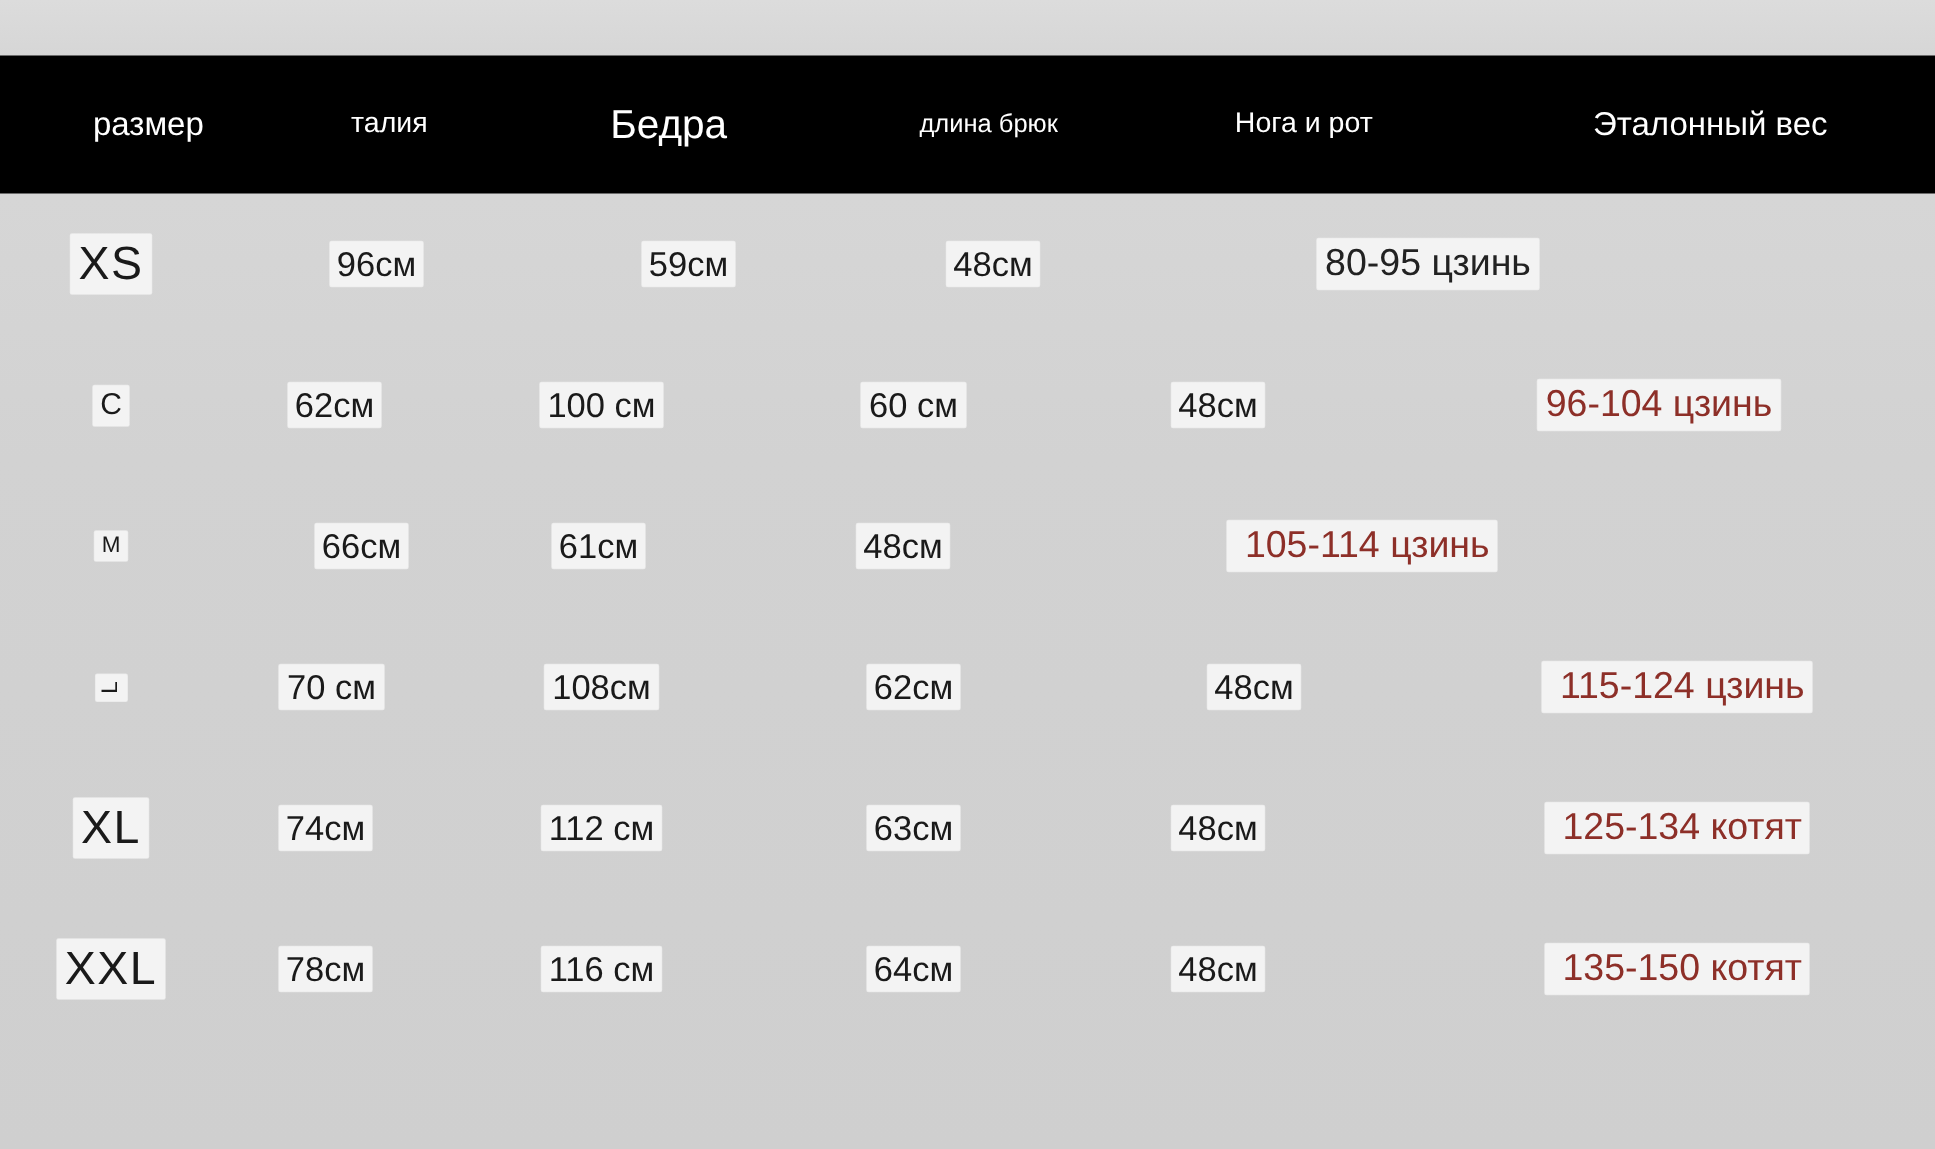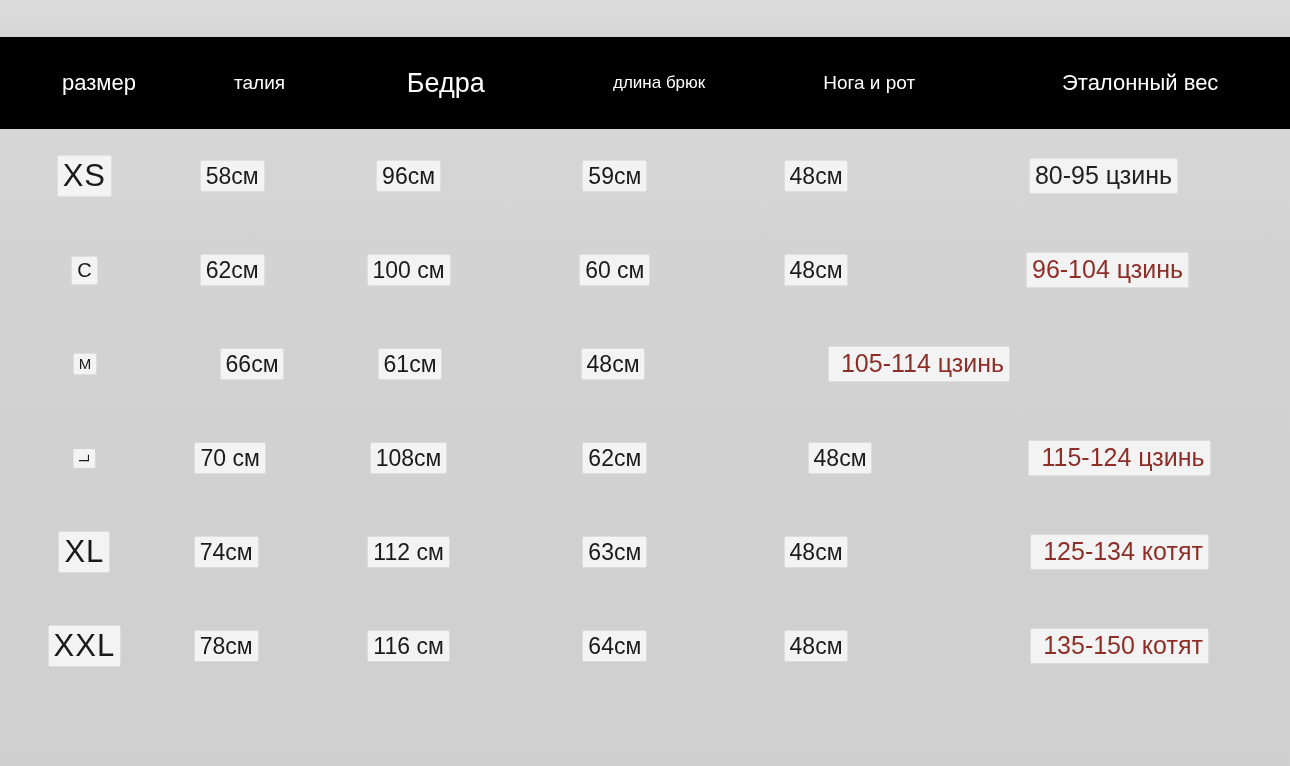--- a/index.html
+++ b/index.html
@@ -61,21 +61,21 @@
     height: 94px;
     display: flex;
     align-items: center;
   }
   .cell {
     display: flex;
     align-items: center;
     justify-content: center;
     height: 94px;
   }
-  .c-0 { width: 148px; margin-left: 11px; }
+  .c-0 { width: 148px; }
   .c-1 { width: 150px; }
   .c-2 { width: 210px; }
   .c-3 { width: 202px; }
   .c-4 { width: 216px; }
   .c-5 { width: 364px; }
 
   .chip {
     background: #f3f3f3;
     color: #1a1a1a;
     padding: 1px 5px;
@@ -126,23 +126,20 @@
     <div class="header-cell hc-3">Нога и рот</div>
     <div class="header-cell hc-5">Эталонный вес</div>
   </div>
 
   <div class="rows">
 
     <div class="row">
       <div class="cell c-0">
         <span class="chip size-chip">XS</span>
       </div>
-      <div class="cell c-1">
-        <span class="chip val-chip">58см</span>
-      </div>
       <div class="cell c-2">
         <span class="chip val-chip nudge-l2">96см</span>
       </div>
       <div class="cell c-3">
         <span class="chip val-chip">59см</span>
       </div>
       <div class="cell c-4">
         <span class="chip val-chip nudge-l6">48см</span>
       </div>
       <div class="cell c-5">

